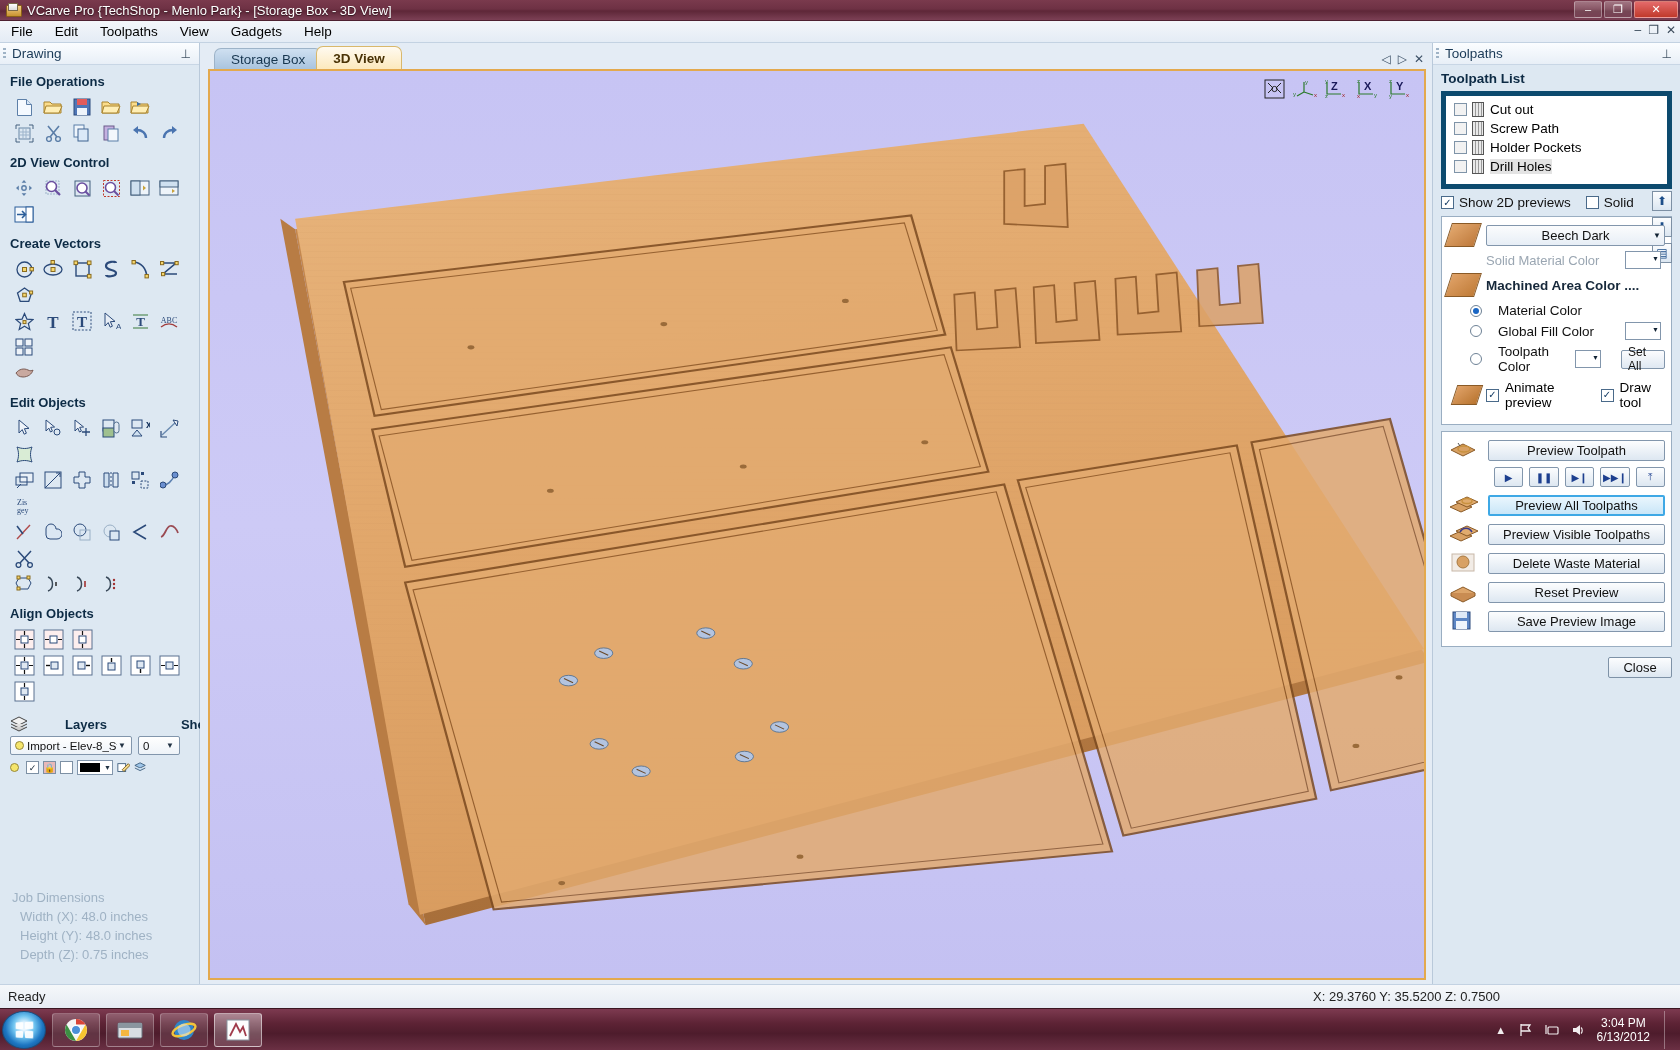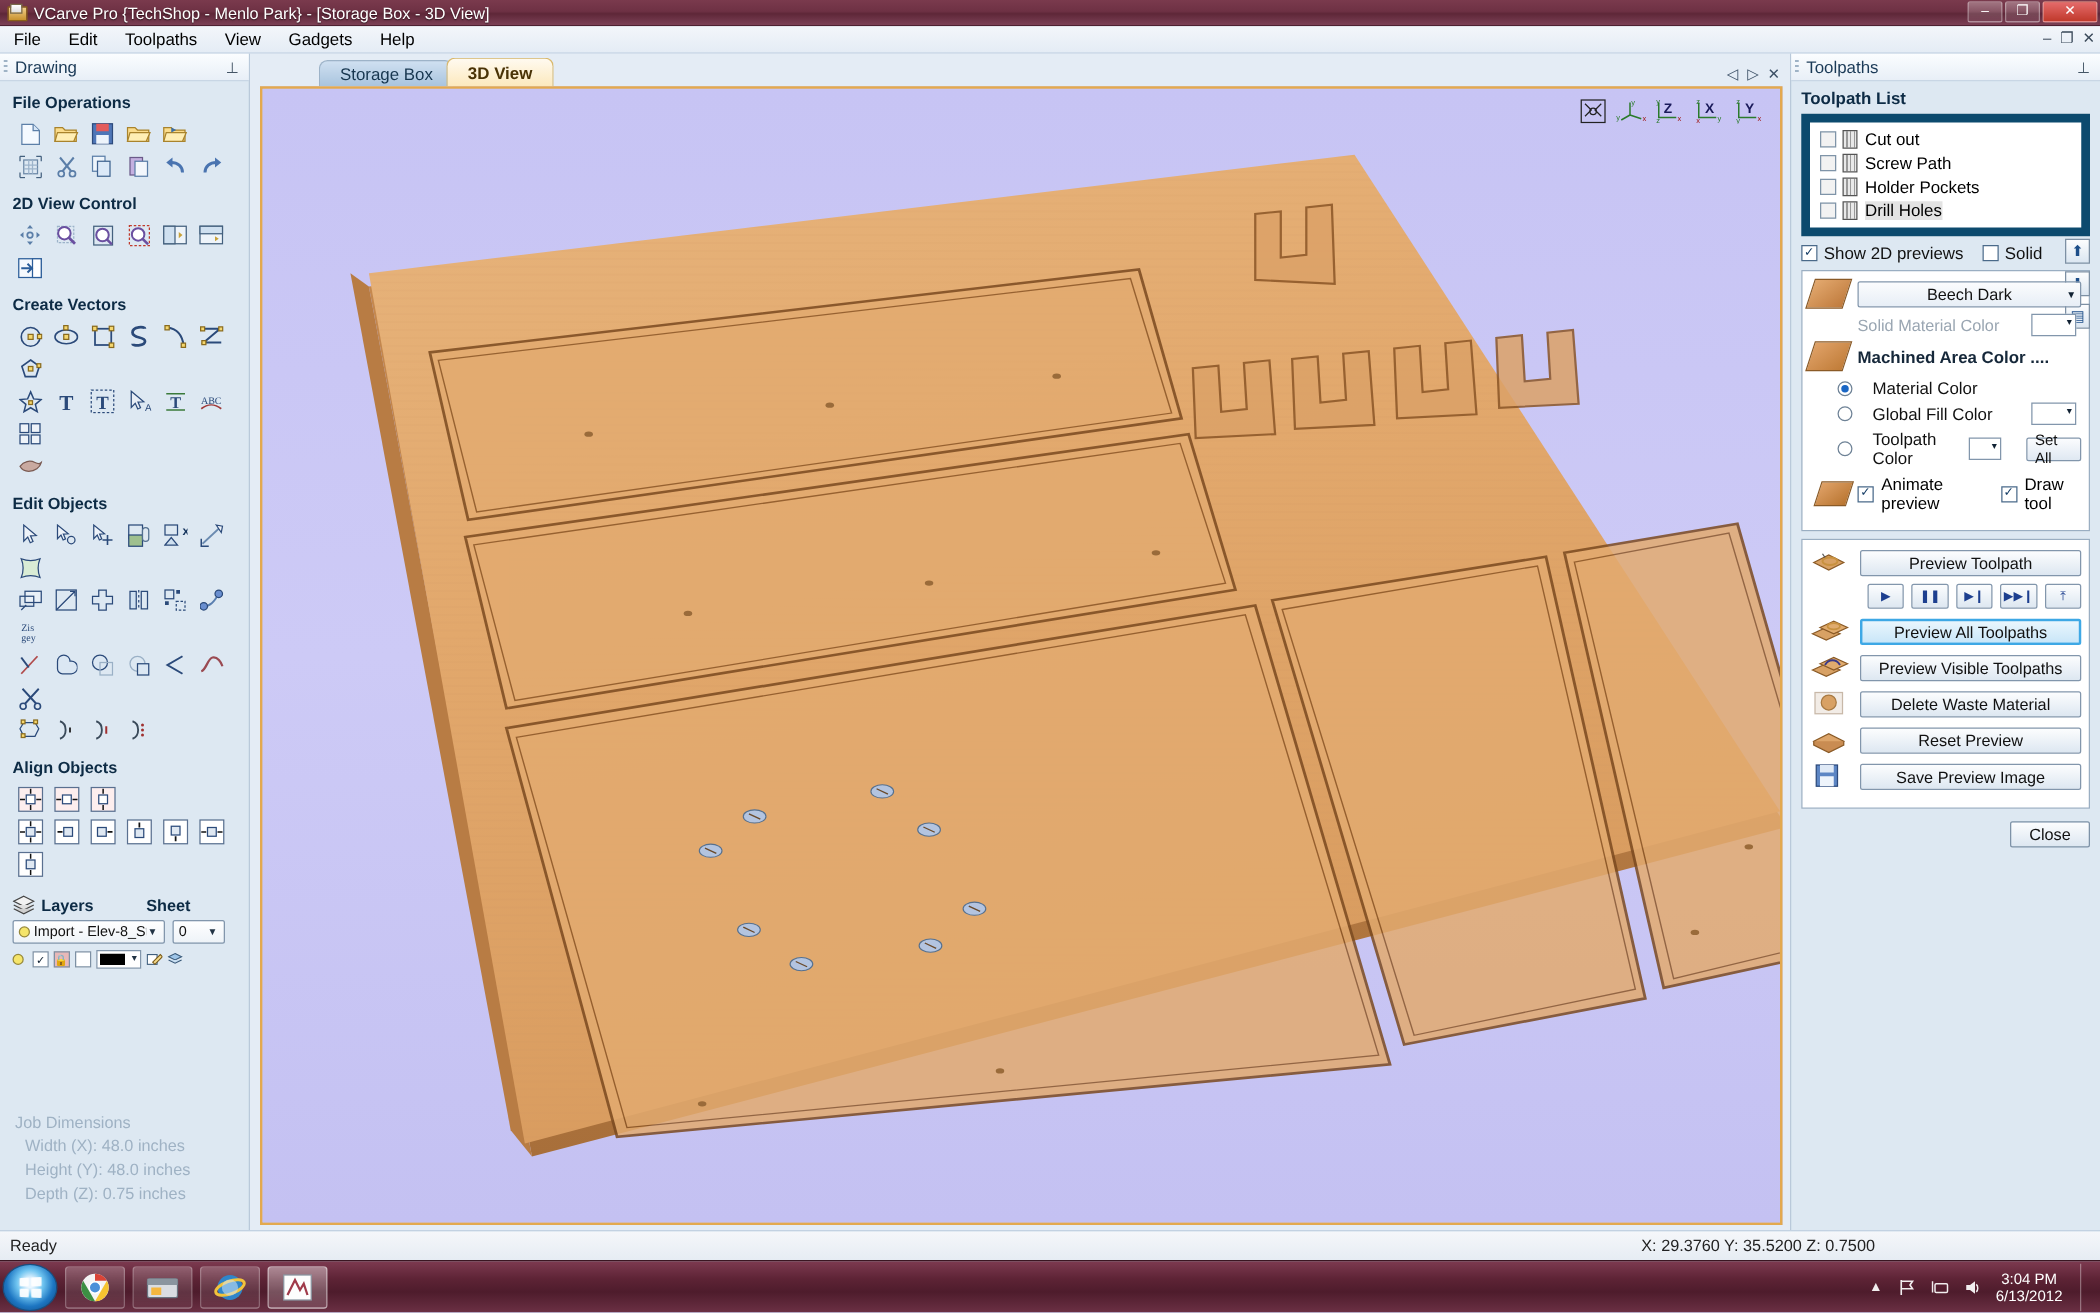--- a/index.html
+++ b/index.html
@@ -97,21 +97,21 @@
   .tool-ic {
     width: 28px; height: 26px; margin-right: 1px;
     display: flex; align-items: center; justify-content: center;
     font-size: 15px; color: #2b4a68; cursor: default;
     position: relative;
   }
   .tool-ic svg { display:block; }
 
   
   #layers-block { padding: 12px 0 0 10px; }
-  #layers-head { display: flex; align-items: flex-end; }
+  #layers-head { display: flex; align-items: flex-end; gap: 32px; }
   #layers-head .lyr-ico {
     width: 18px; height: 16px; margin-right: 5px; position: relative;
   }
   #layers-head .lbl { font-weight: bold; font-size: 13px; color: #0d2b45; }
   #layers-head .sheet-lbl { font-weight: bold; font-size: 13px; color: #0d2b45; margin-left: 42px;}
   #layers-row { display:flex; align-items:center; margin-top:4px; }
   .combo {
     height: 19px; background: linear-gradient(to bottom,#fff,#eef3f8);
     border: 1px solid #8296ac; border-radius: 2px;
     display: flex; align-items: center; font-size: 11.5px; color: #111;
@@ -151,21 +151,21 @@
     display: flex; align-items: center;
     font-size: 13.5px;
     border: 1px solid #9db3c8;
     border-bottom: none;
     border-radius: 7px 7px 0 0;
     margin-right: -6px;
     position: relative;
   }
   .tab.inactive {
     background: linear-gradient(to bottom, #cfe0f1, #a9c4de);
-    color: #17364f; z-index: 1; margin-left: 41px;
+    color: #17364f; z-index: 1;
   }
   .tab.active {
     background: linear-gradient(to bottom, #fffaf0, #fce9bd);
     color: #4a3306; font-weight: bold; z-index: 3;
     border-color: #d9b86b;
     height: 23px;
   }
   #tab-nav { position: absolute; right: 8px; bottom: 3px; display: flex; align-items:center; gap: 7px; color:#3c5066; font-size: 12px;}
   #tab-nav span { cursor: pointer; }
 
@@ -190,21 +190,21 @@
   #board-layer { position: absolute; inset: 0; }
 
   
   #right-panel {
     width: 248px; background: #dde8f2;
     border-left: 1px solid #b9c9da;
     display: flex; flex-direction: column;
   }
   .r-sec-title { font-weight: bold; font-size: 13.5px; color: #0d2b45; padding: 6px 0 5px 8px; }
   #toolpath-list {
-    margin: 0 8px; background: #fff; border: 7px solid #0c4a6e;
+    margin: 0 8px; background: #fff; border: 5px solid #0c4a6e;
     height: 98px; padding: 4px 2px; overflow: hidden;
     position: relative;
   }
   .tp-item { display: flex; align-items: center; height: 19px; padding-left: 6px; font-size: 13.5px; color: #000; }
   .tp-item .cb {
     width: 13px; height: 13px; border: 1px solid #7f94a8; background: #f2f2f2;
     margin-right: 5px; flex: 0 0 auto;
   }
   .tp-ico {
     width: 12px; height: 15px; margin-right: 6px; flex:0 0 auto;

